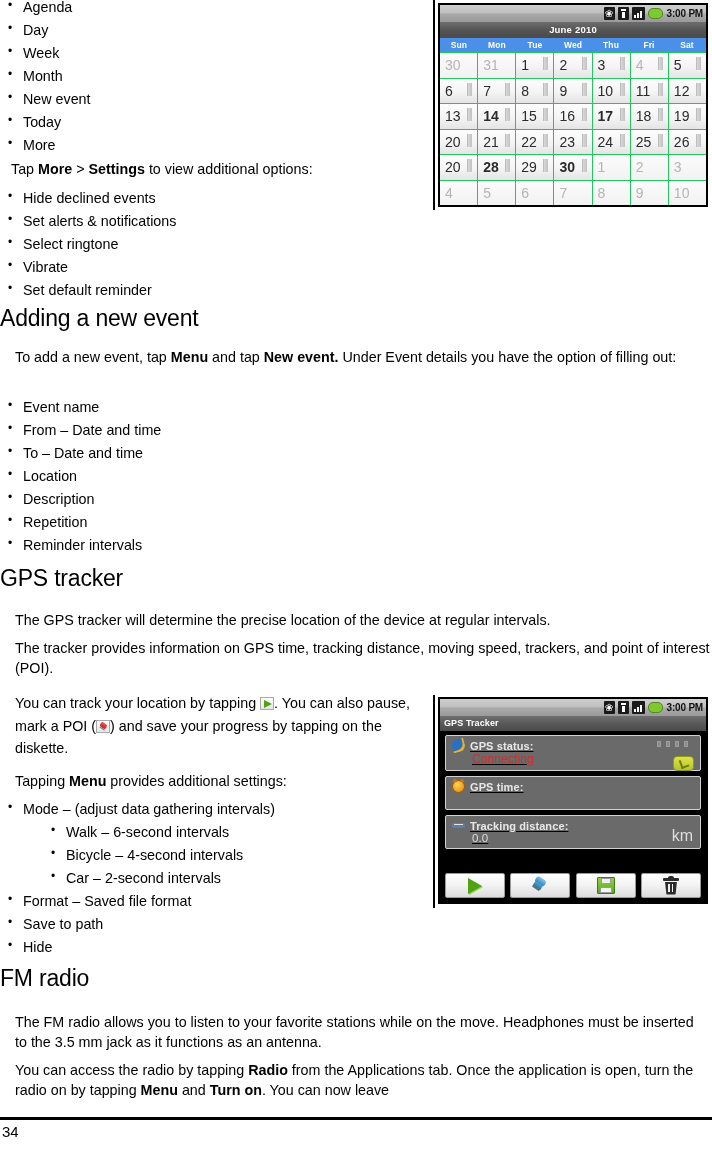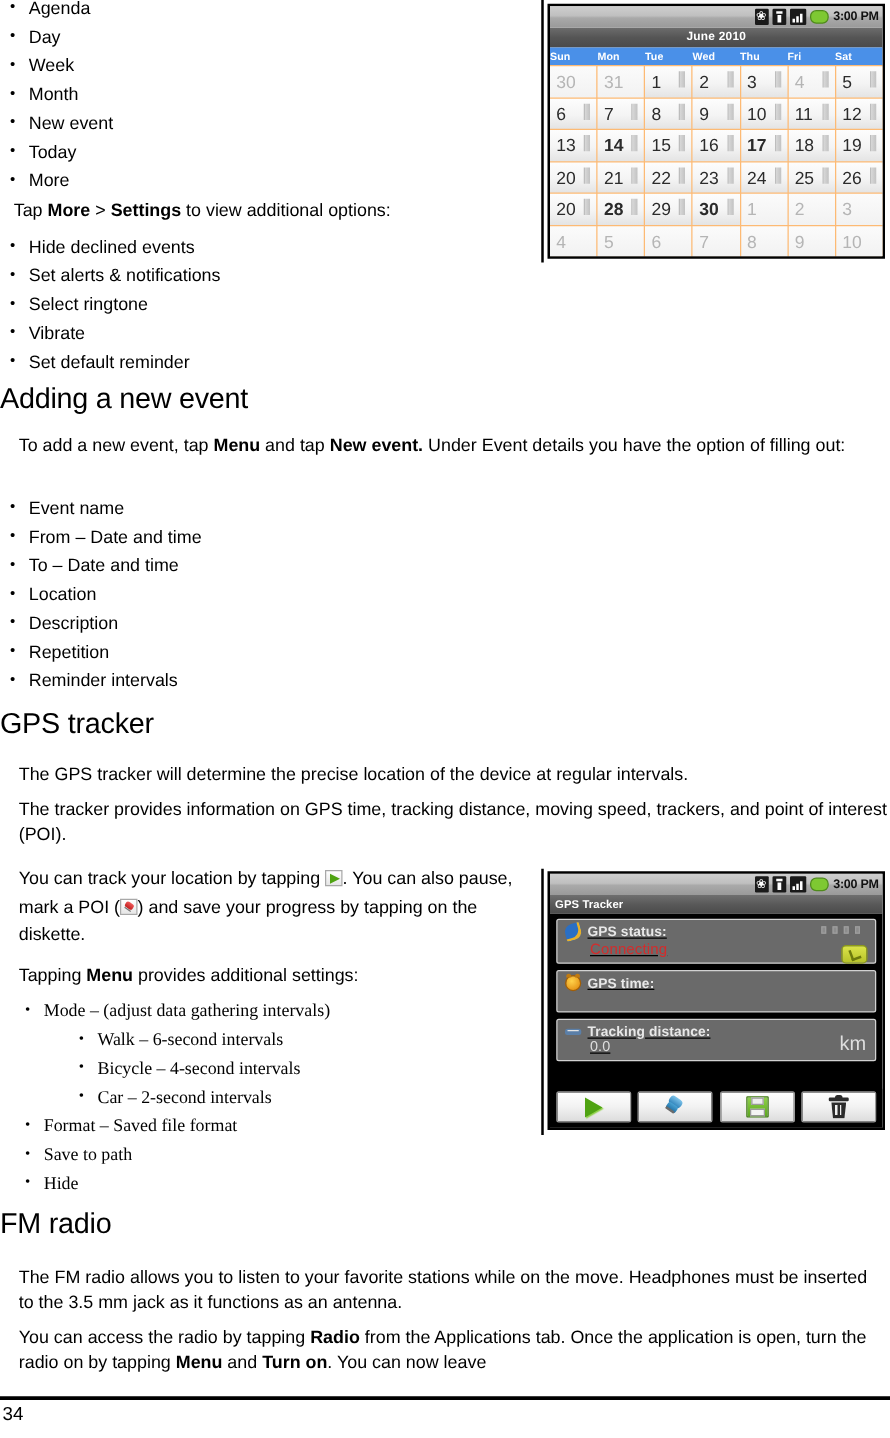--- a/index.html
+++ b/index.html
@@ -212,30 +212,30 @@
   .cal-weekhdr {
     display: grid;
     grid-template-columns: repeat(7, 1fr);
     background: #4a90e8;
     height: 14px;
   }
   .cal-weekhdr div {
     color: #ffffff;
     font-size: 8.5px;
     font-weight: bold;
-    text-align: left;
+    text-align: center;
     line-height: 14px;
     letter-spacing: 0.1px;
   }
   .cal-grid {
     display: grid;
     grid-template-columns: repeat(7, 1fr);
     grid-template-rows: repeat(6, 1fr);
     height: 153px;
-    background: #fdba74;
+    background: #22c55e;
     gap: 1px;
     padding-top: 1px;
     box-sizing: border-box;
   }
   .cal-cell {
     position: relative;
     background: linear-gradient(to bottom, #fdfdfd 0%, #f4f4f4 55%, #e4e4e4 100%);
     font-size: 14px;
     color: #2b2b2b;
     padding-left: 5px;
@@ -621,21 +621,21 @@
   </div>
 
   <div class="blk" style="left:15px; top:692px; width:405px;">
     <p class="body" style="line-height:1.58;"><span>You can track your location by tapping </span><span class="inline-ico inline-play"></span><span>. You can also pause, mark a POI (</span><span class="inline-ico inline-pin"></span><span>) and save your progress by tapping on the diskette.</span></p>
   </div>
 
   <div class="blk" style="left:15px; top:771px; width:410px;">
     <p class="body"><span>Tapping </span><b>Menu</b><span> provides additional settings:</span></p>
   </div>
 
-  <div class="blk" style="left:12px; top:798px; width:430px;font-family:Liberation Serif, serif;">
+  <div class="blk" style="left:0px; top:798px; width:430px;">
     <ul class="bullets">
       <li>
         <span>Mode –  (adjust data gathering intervals)</span>
         <ul class="bullets">
           <li><span>Walk – 6-second intervals</span></li>
           <li><span>Bicycle – 4-second intervals</span></li>
           <li><span>Car – 2-second intervals</span></li>
         </ul>
       </li>
       <li><span>Format – Saved file format</span></li>

